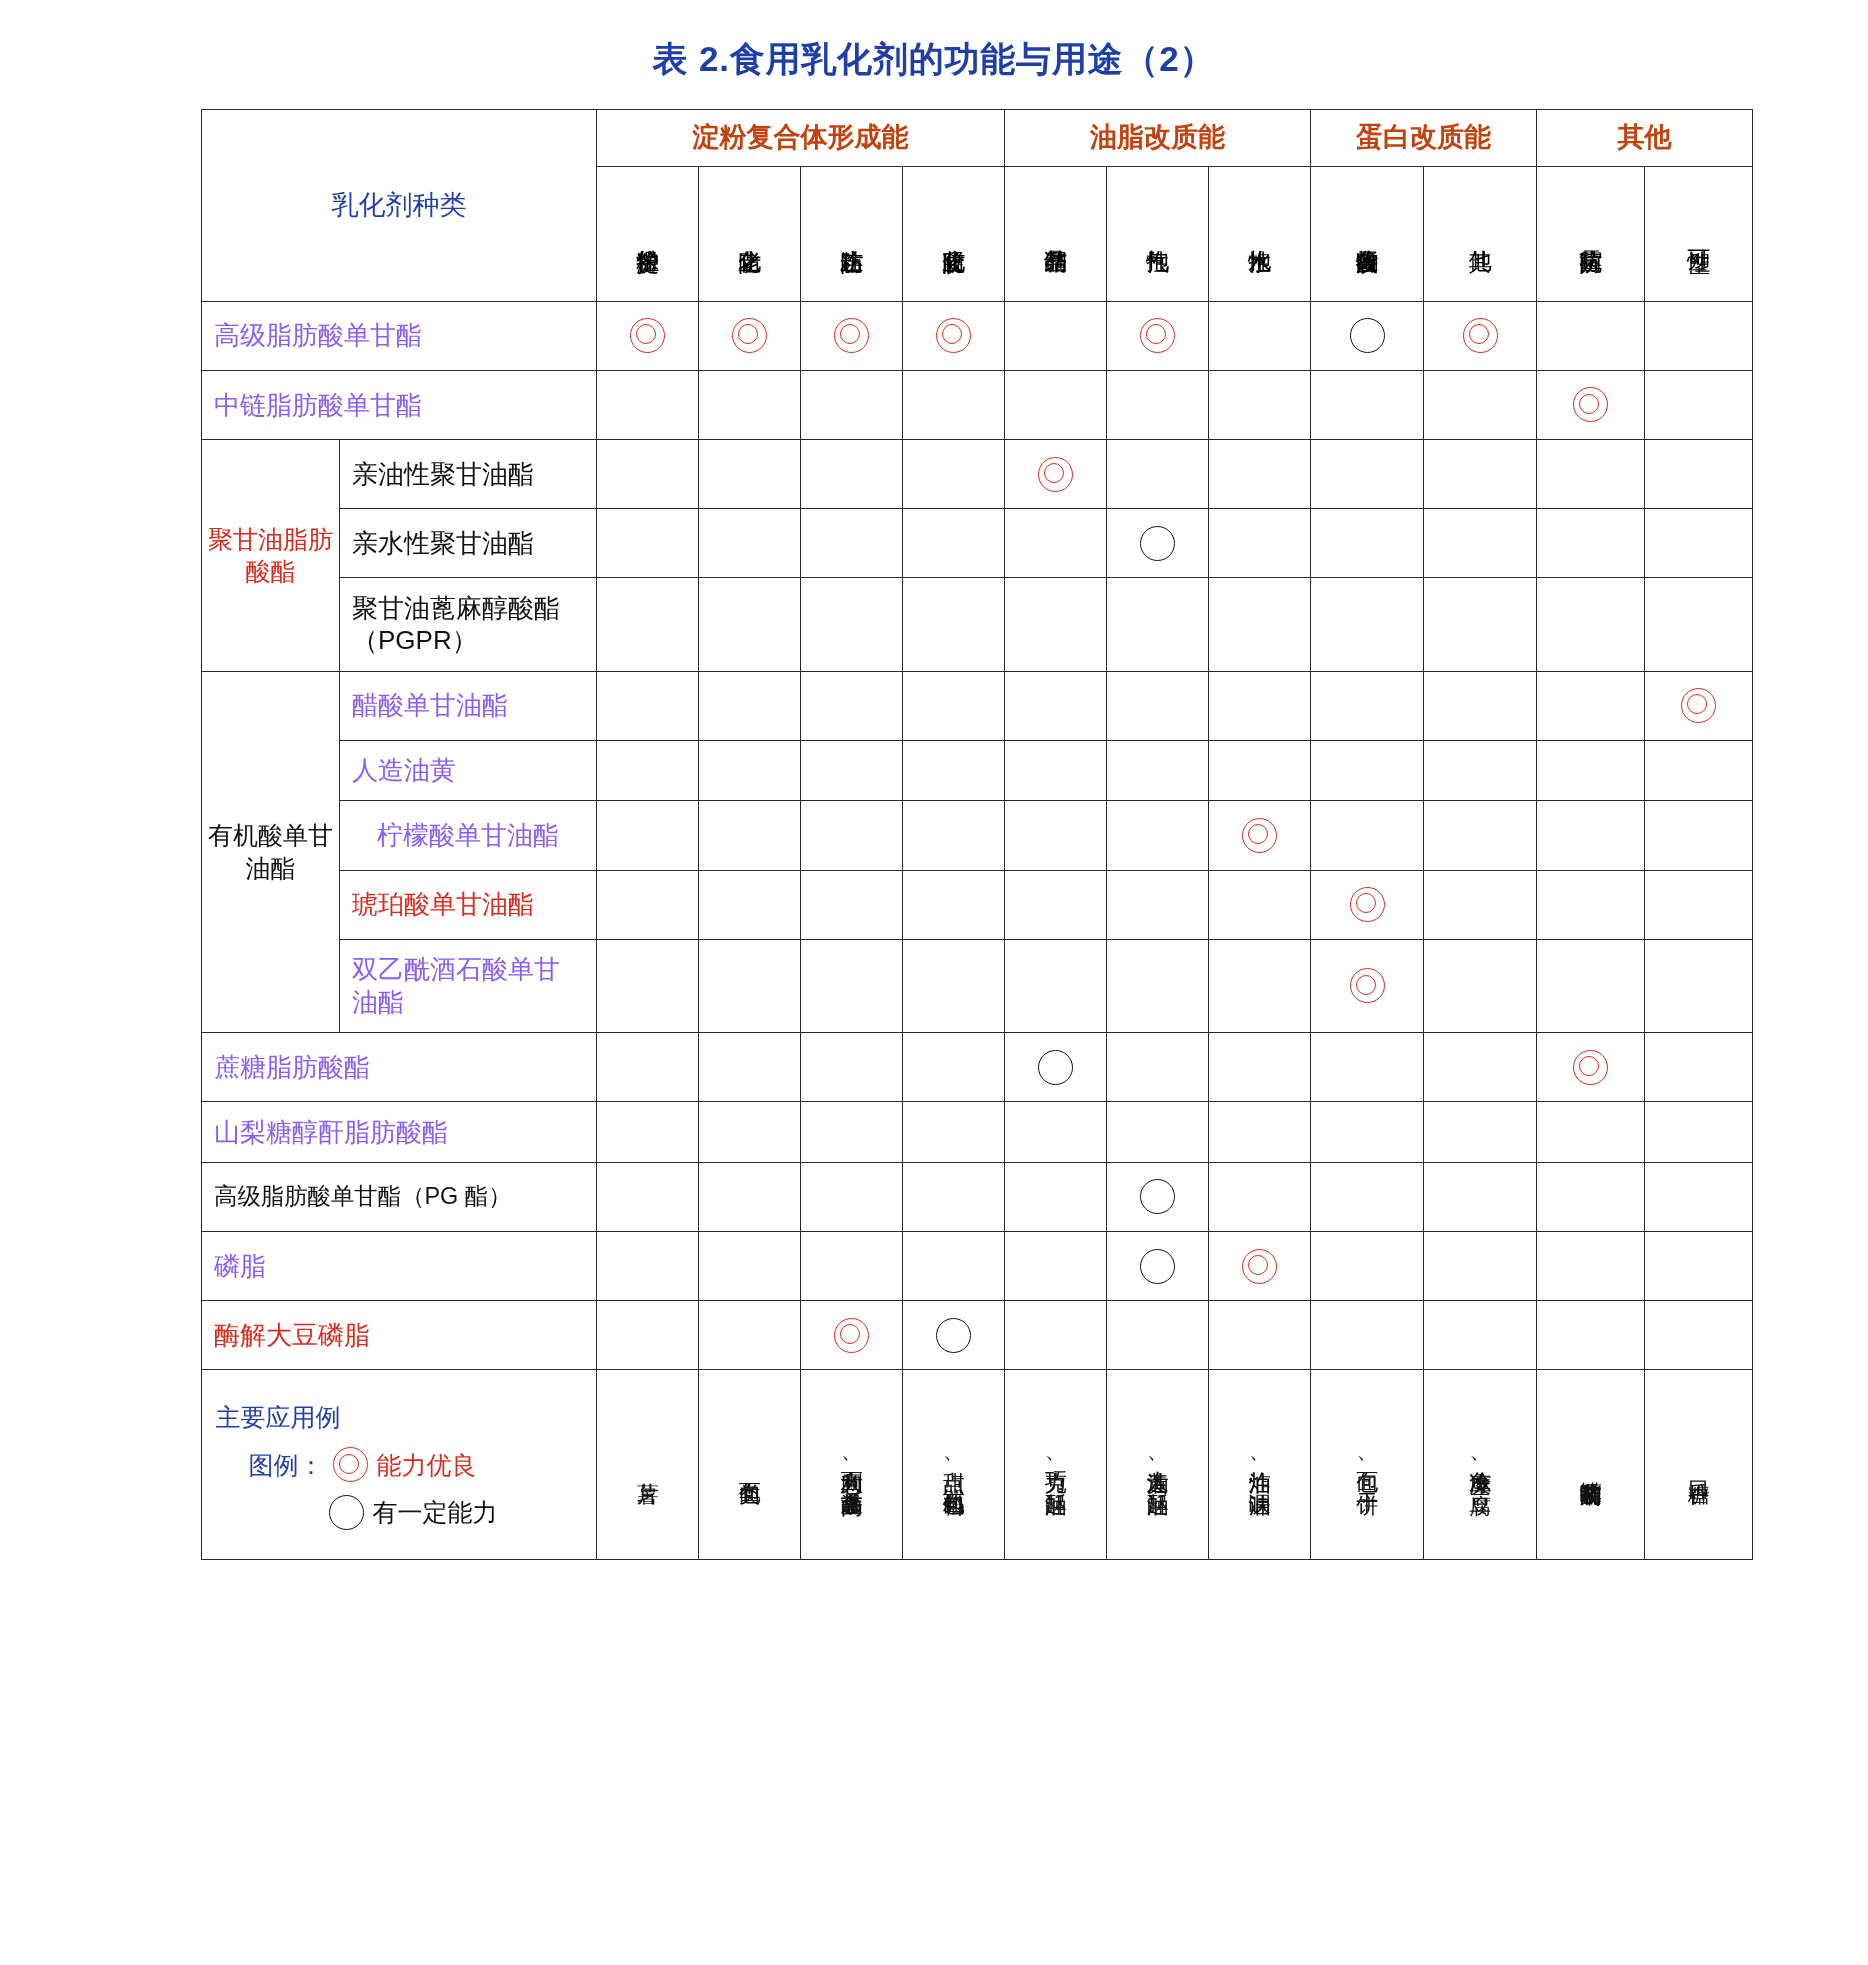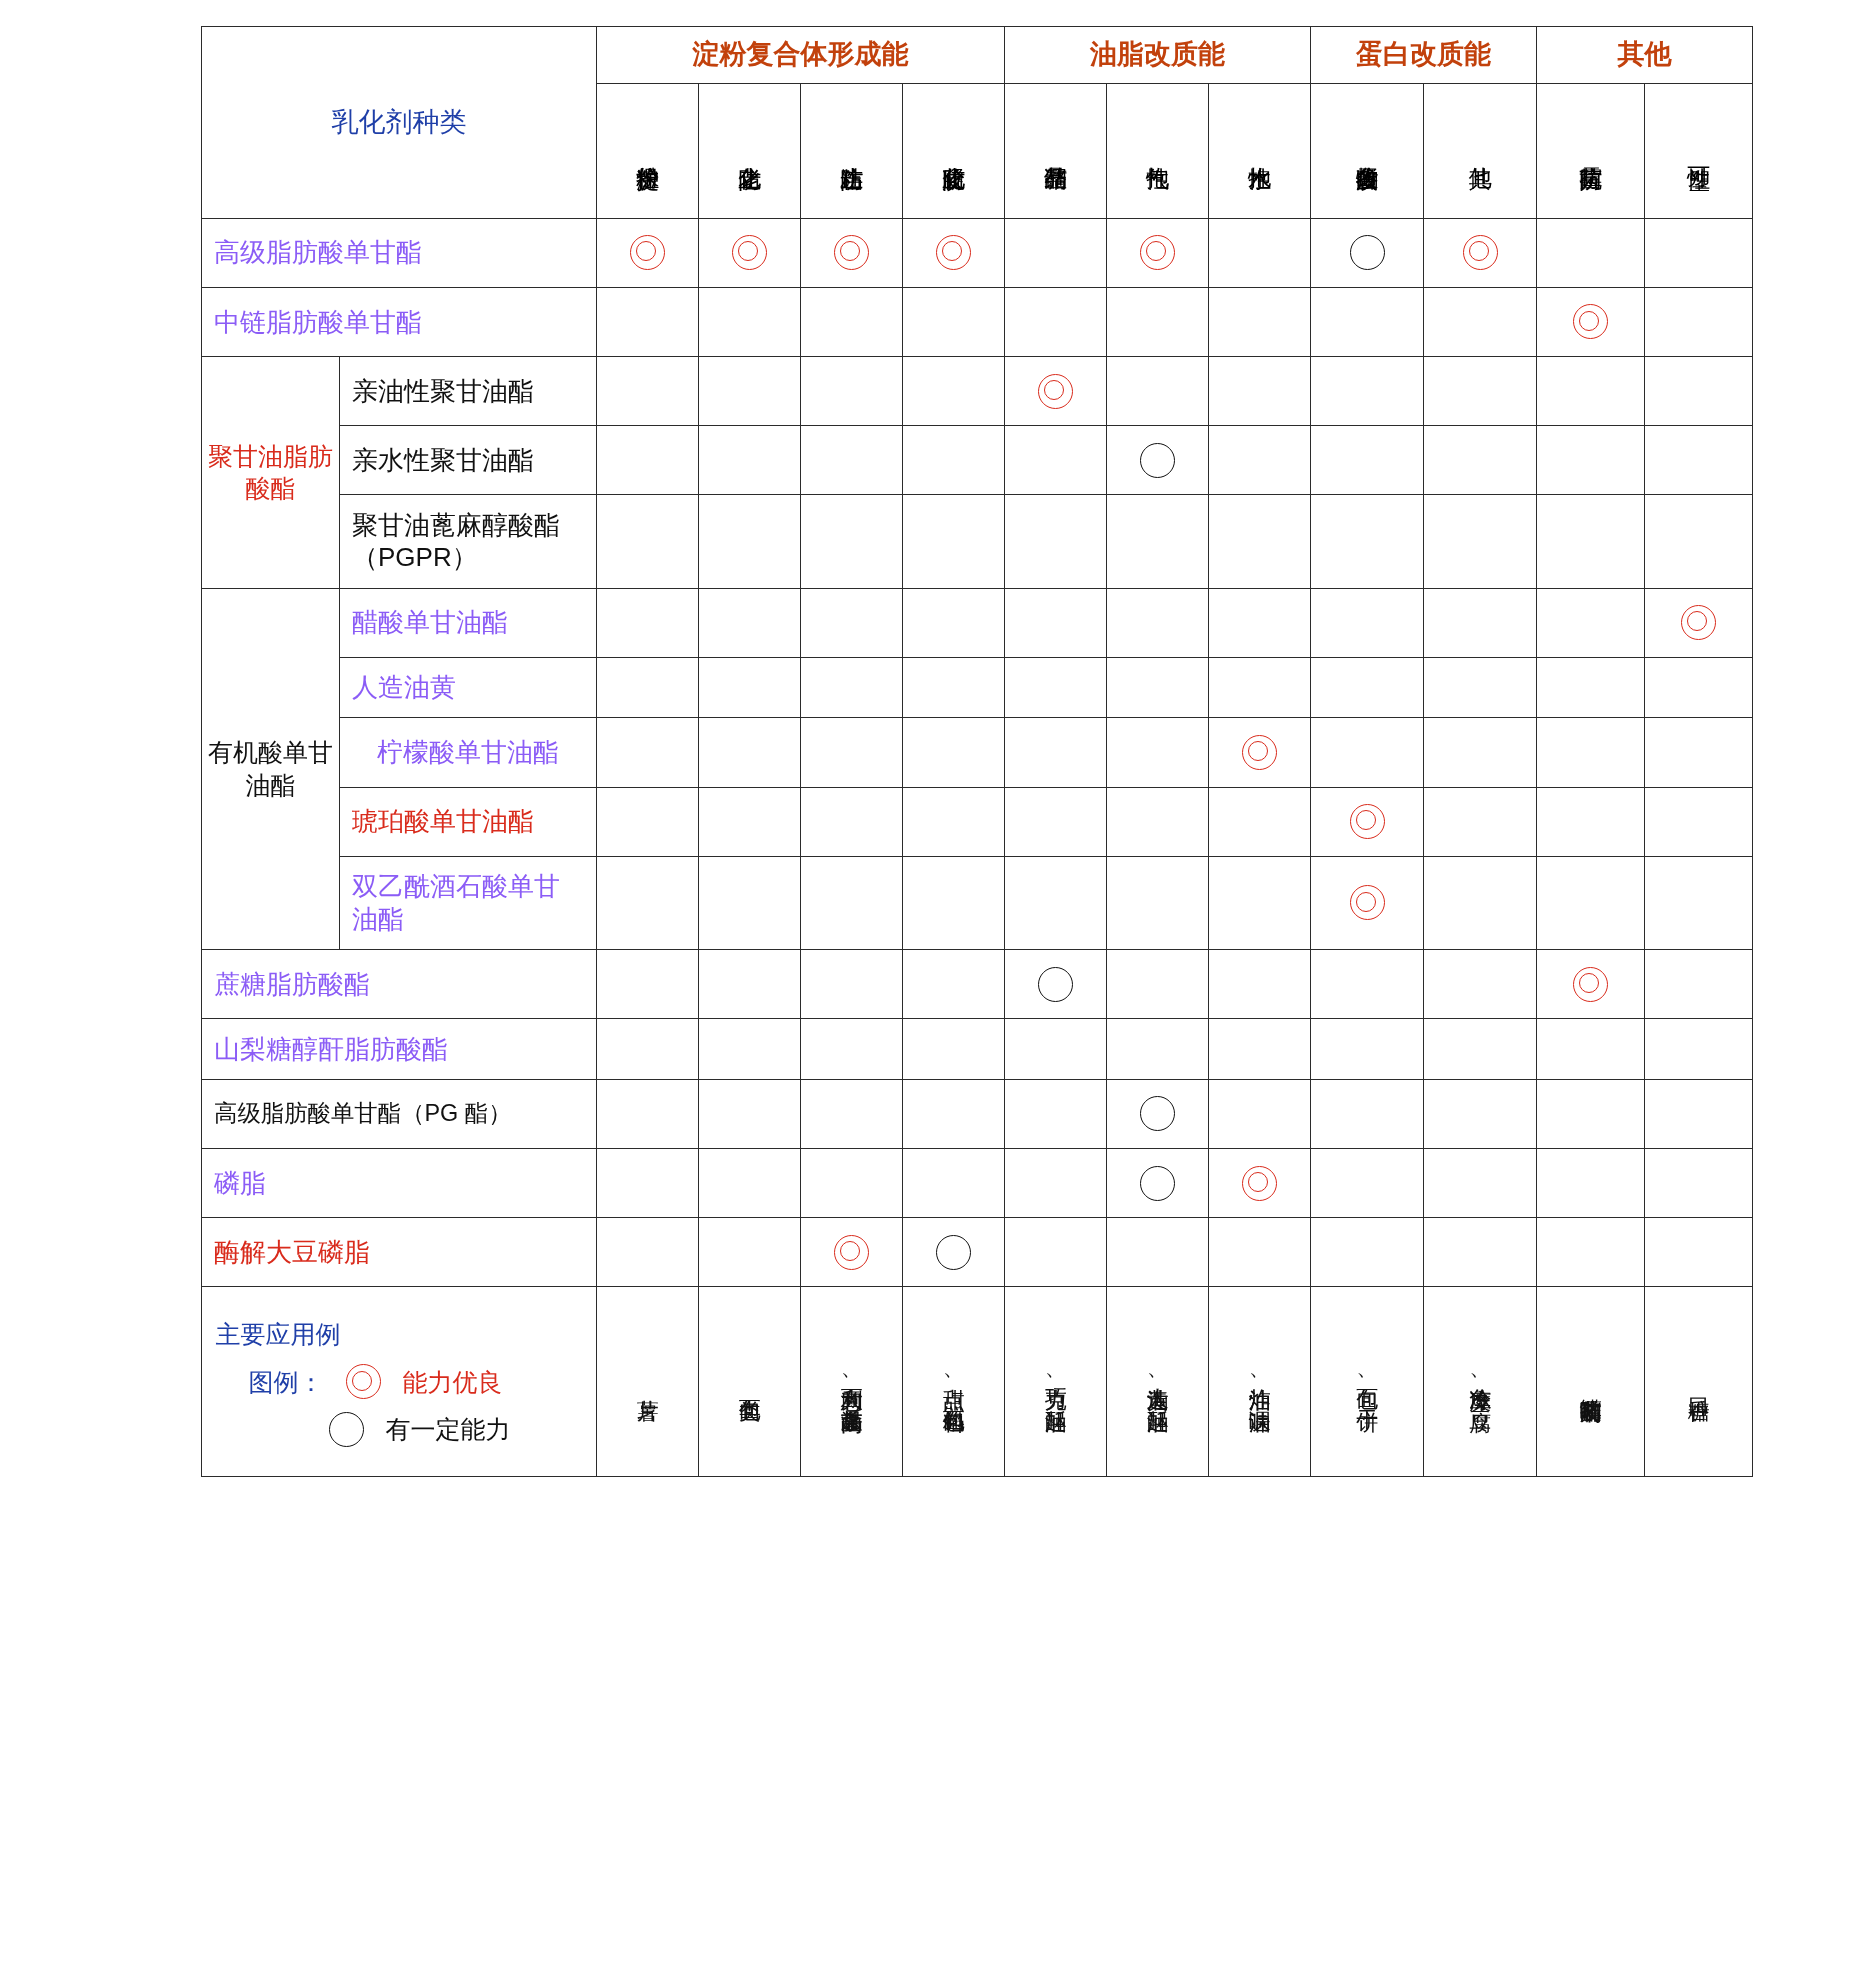--- a/index.html
+++ b/index.html
@@ -101,21 +101,21 @@
   .cellsym{height:100%;display:flex;align-items:center;justify-content:center;padding:16.6px 0;}
 
   
   .legend{
     text-align:left;
     padding:12px 13.6px;
     font-size:25px;
     color:#1F3FA8;
     line-height:1.6;
   }
-  .legend .lg-line{display:flex;align-items:center;gap:22px;margin-top:7.6px;}
+  .legend .lg-line{display:flex;align-items:center;gap:9px;margin-top:7.6px;}
   .legend .lg-label{color:#1F3FA8;}
   .legend .lg-red{color:#D92B1C;}
   .legend .lg-black{color:#111;font-family:Liberation Serif, serif;}
   .legend .indent{padding-left:33px;}
   .legend .indent2{padding-left:113px;}
 
   .app-v{
     writing-mode:vertical-rl;
     text-orientation:upright;
     font-size:22px;
@@ -134,20 +134,21 @@
     font-size:27px;
     padding:9px 0 10.6px 0;
     font-weight:bold;
   }
 </style>
 </head>
 <body>
 
 <div class="page">
 
+  <div class="title">表 2.食用乳化剂的功能与用途（2）</div>
 
   <div class="table-wrap">
     <table class="main">
       <colgroup>
         <col class="c-cat1">
           <col class="c-cat2">
         <col class="c-d">
           <col class="c-d">
           <col class="c-d">
           <col class="c-d">

